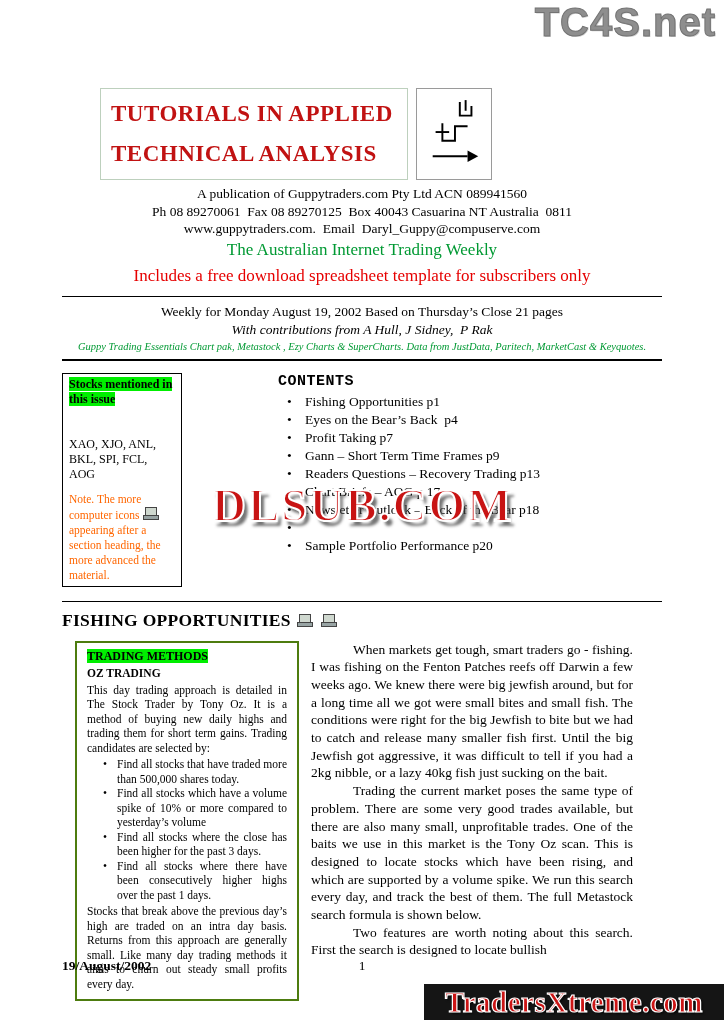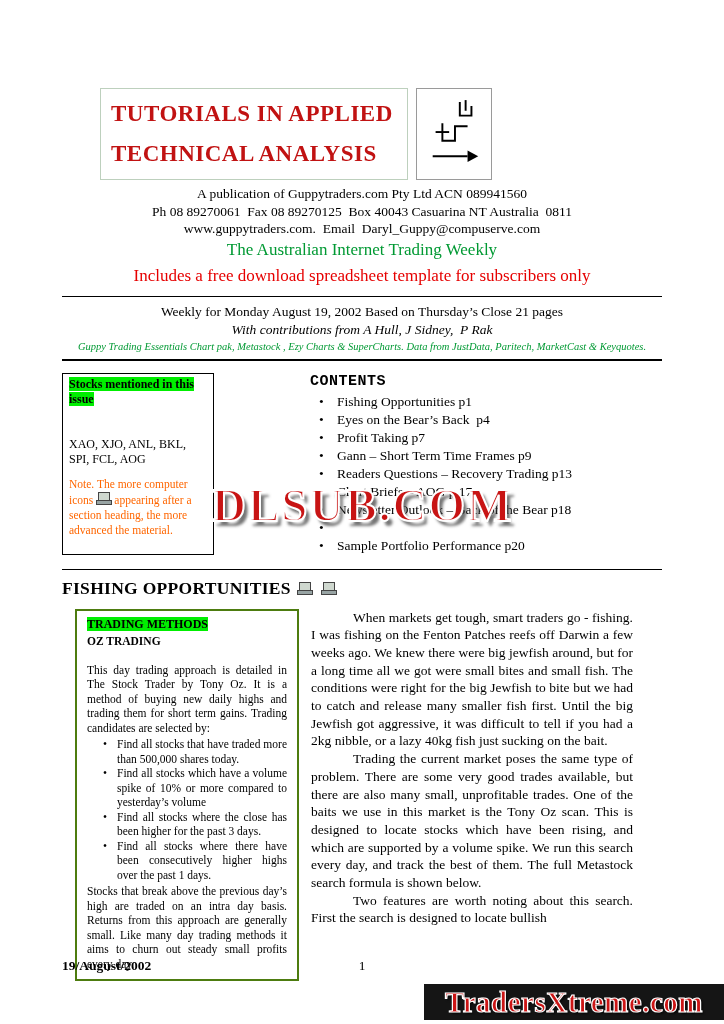--- a/index.html
+++ b/index.html
@@ -54,21 +54,21 @@
   hr.rule-thick { border:none; border-top:2px solid #000; margin:5px 62px 0 62px; }
 
   .issue-block { text-align:center; margin-top:6px; }
   .weekly { font-size:13.5px; line-height:18px; white-space:pre-wrap; }
   .contrib { font-size:13.5px; line-height:18px; font-style:italic; white-space:pre-wrap; }
   .sources { font-size:10.5px; line-height:15px; font-style:italic; color:#009933; }
 
   
   .middle { position:relative; margin:12px 62px 0 62px; display:flex; }
   .stocks-box {
-    width:152px; min-height:170px; border:1px solid #000;
+    width:120px; min-height:170px; border:1px solid #000;
     padding:3px 6px; font-size:11.5px; line-height:14.5px;
   }
   .stocks-heading { display:inline; background:#00ee00; font-weight:bold; font-size:12px; line-height:15px; }
   .stocks-tickers { margin-top:30px; font-size:12px; line-height:15px; }
   .stocks-note { margin-top:10px; color:#ff6600; font-size:11.5px; line-height:15px; }
 
   .contents-block { margin-left:96px; }
   .contents-heading { font-size:15px; font-weight:bold; letter-spacing:0.5px;font-family:Liberation Mono, monospace; }
   .contents-list { list-style:none; margin-top:3px; }
   .contents-item {
@@ -85,21 +85,21 @@
     letter-spacing:0.3px; display:flex; align-items:center; gap:3px;
   }
   .columns { margin:10px 62px 0 62px; display:flex; }
   .trading-box {
     margin-left:13px; width:224px; border:2px solid #4d7c0f;
     padding:6px 10px 8px 10px; font-size:11.5px; line-height:14.5px;
     align-self:flex-start;
   }
   .tm-heading { display:inline-block; background:#00ee00; font-weight:bold; font-size:12px; }
   .oz { font-weight:bold; margin-top:3px; }
-  .tb-para { text-align:justify; margin-top:14px; }
+  .tb-para { text-align:justify; margin-top:2px; }
   .tb-list { list-style:none; margin-top:2px; }
   .tb-item { position:relative; padding-left:30px; text-align:justify; }
   .tb-item::before { content:"•"; position:absolute; left:16px; }
   .tb-outro { text-align:justify; margin-top:2px; }
 
   .article { margin-left:12px; width:322px; font-size:13.5px; line-height:17.7px; text-align:justify; }
   .article p { text-indent:42px; }
 
   
   .footer-date { position:absolute; left:62px; top:958px; font-weight:bold; font-size:13.5px; }
@@ -114,20 +114,21 @@
   .pc-icon::after {
     content:""; position:absolute; bottom:0; left:0; width:14px; height:3px;
     border:1px solid #444; background:#98a4a4;
   }
 </style>
 </head>
 <body>
 
 <div class="page">
 
+  <div class="wm-top">TC4S.net</div>
 
   <div class="masthead">
     <div class="title-box">
       <div class="title-line">TUTORIALS IN APPLIED</div>
       <div class="title-line">TECHNICAL ANALYSIS</div>
     </div>
     <div class="logo-box">
       <svg width="62" height="76" viewBox="0 0 64 78" aria-hidden="true">
         <g stroke="#000" fill="none" stroke-width="2">
           <polyline points="38,6 38,20 50,20 50,10"></polyline>

